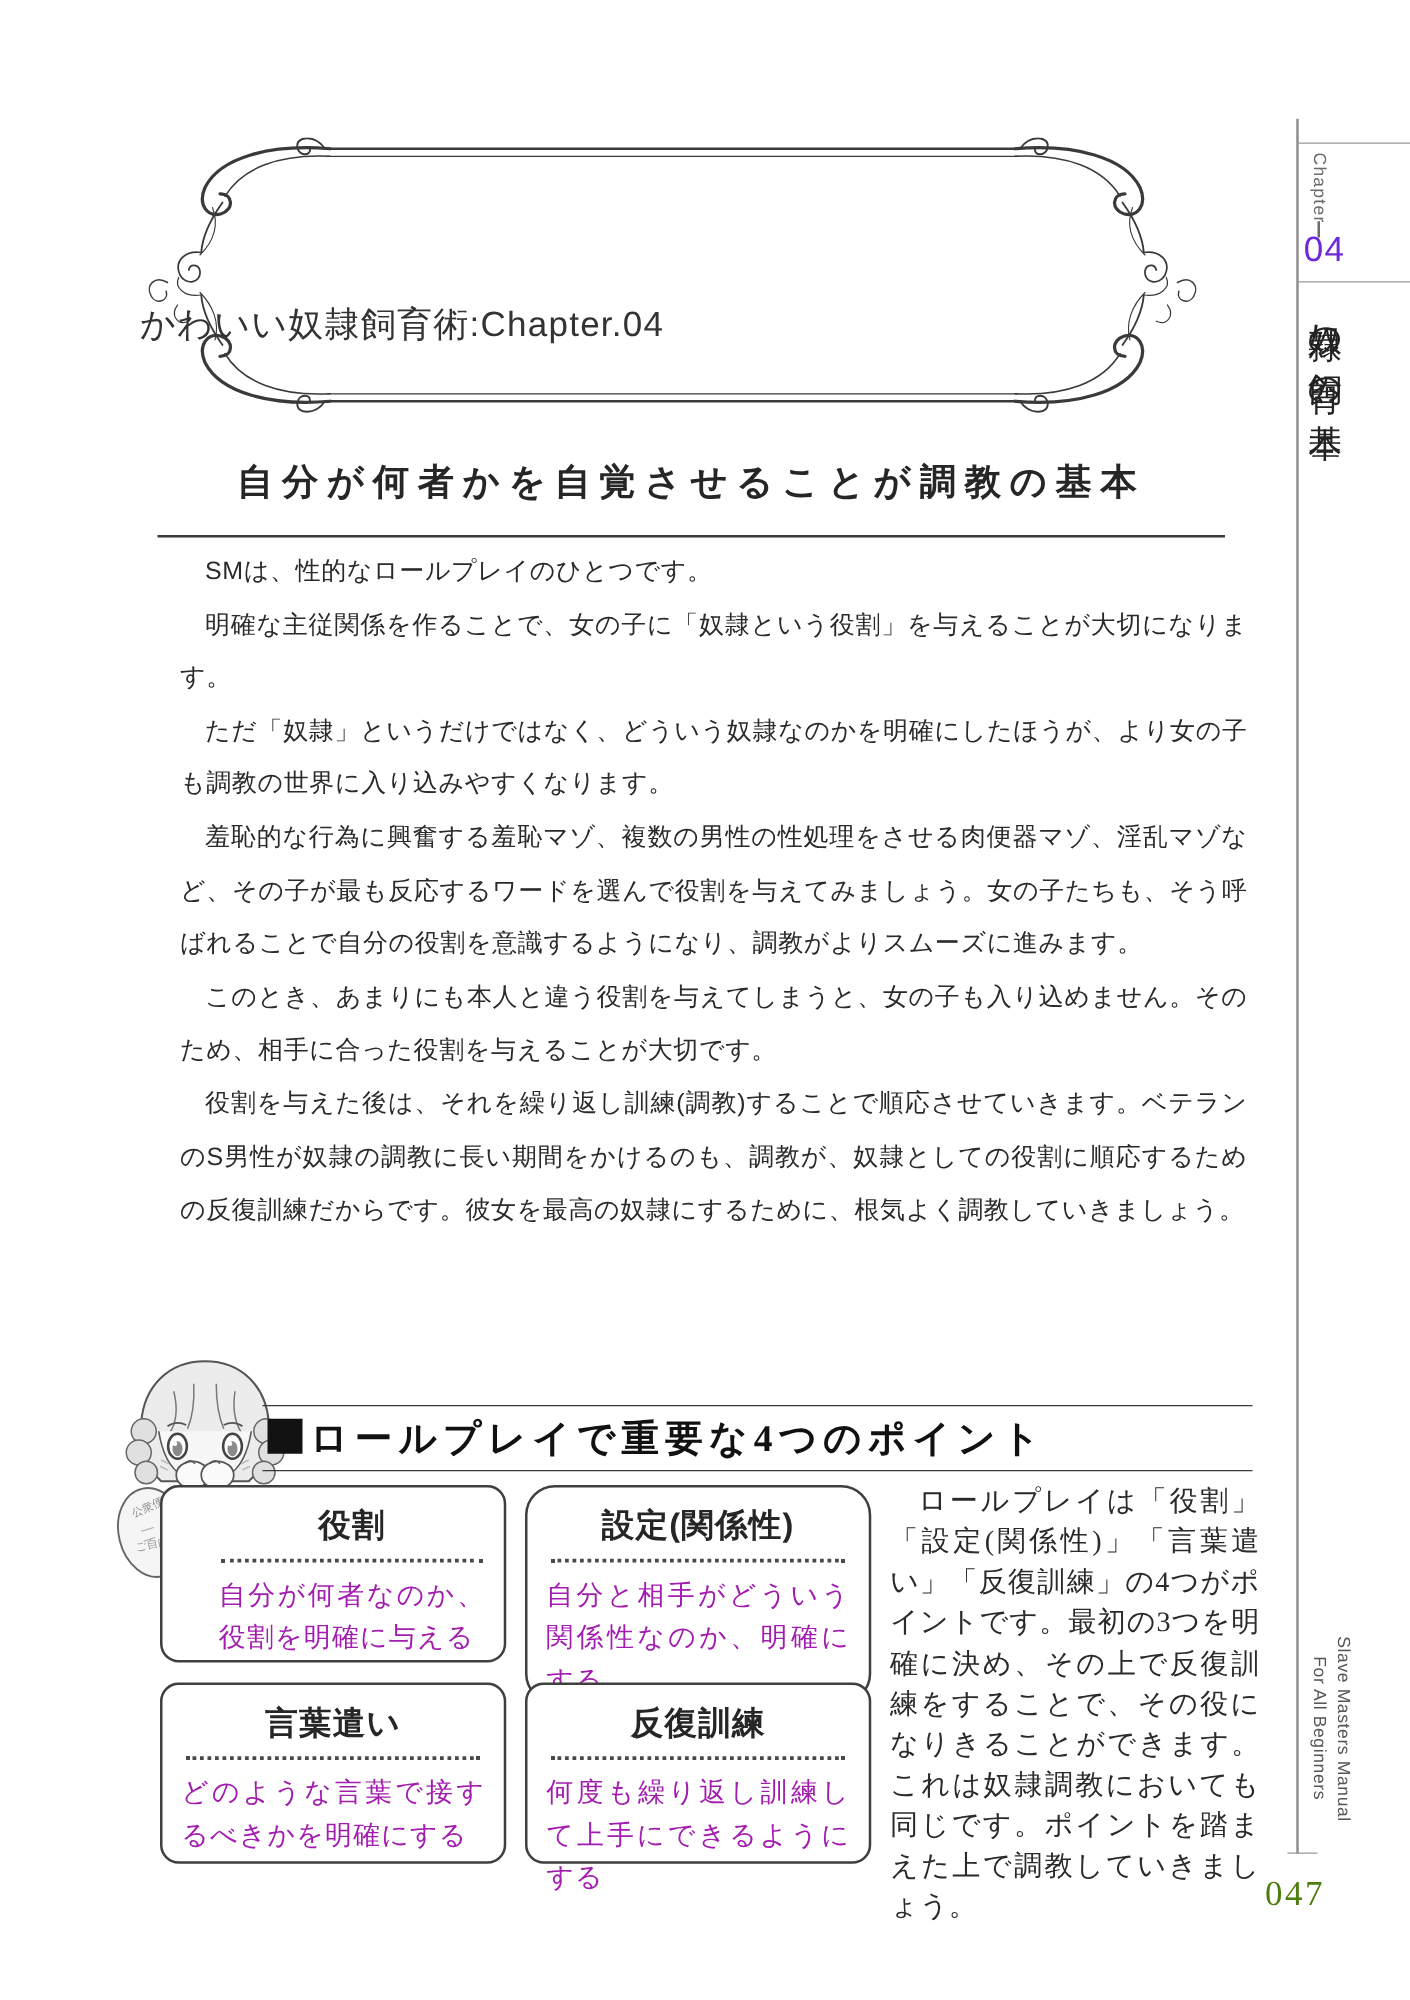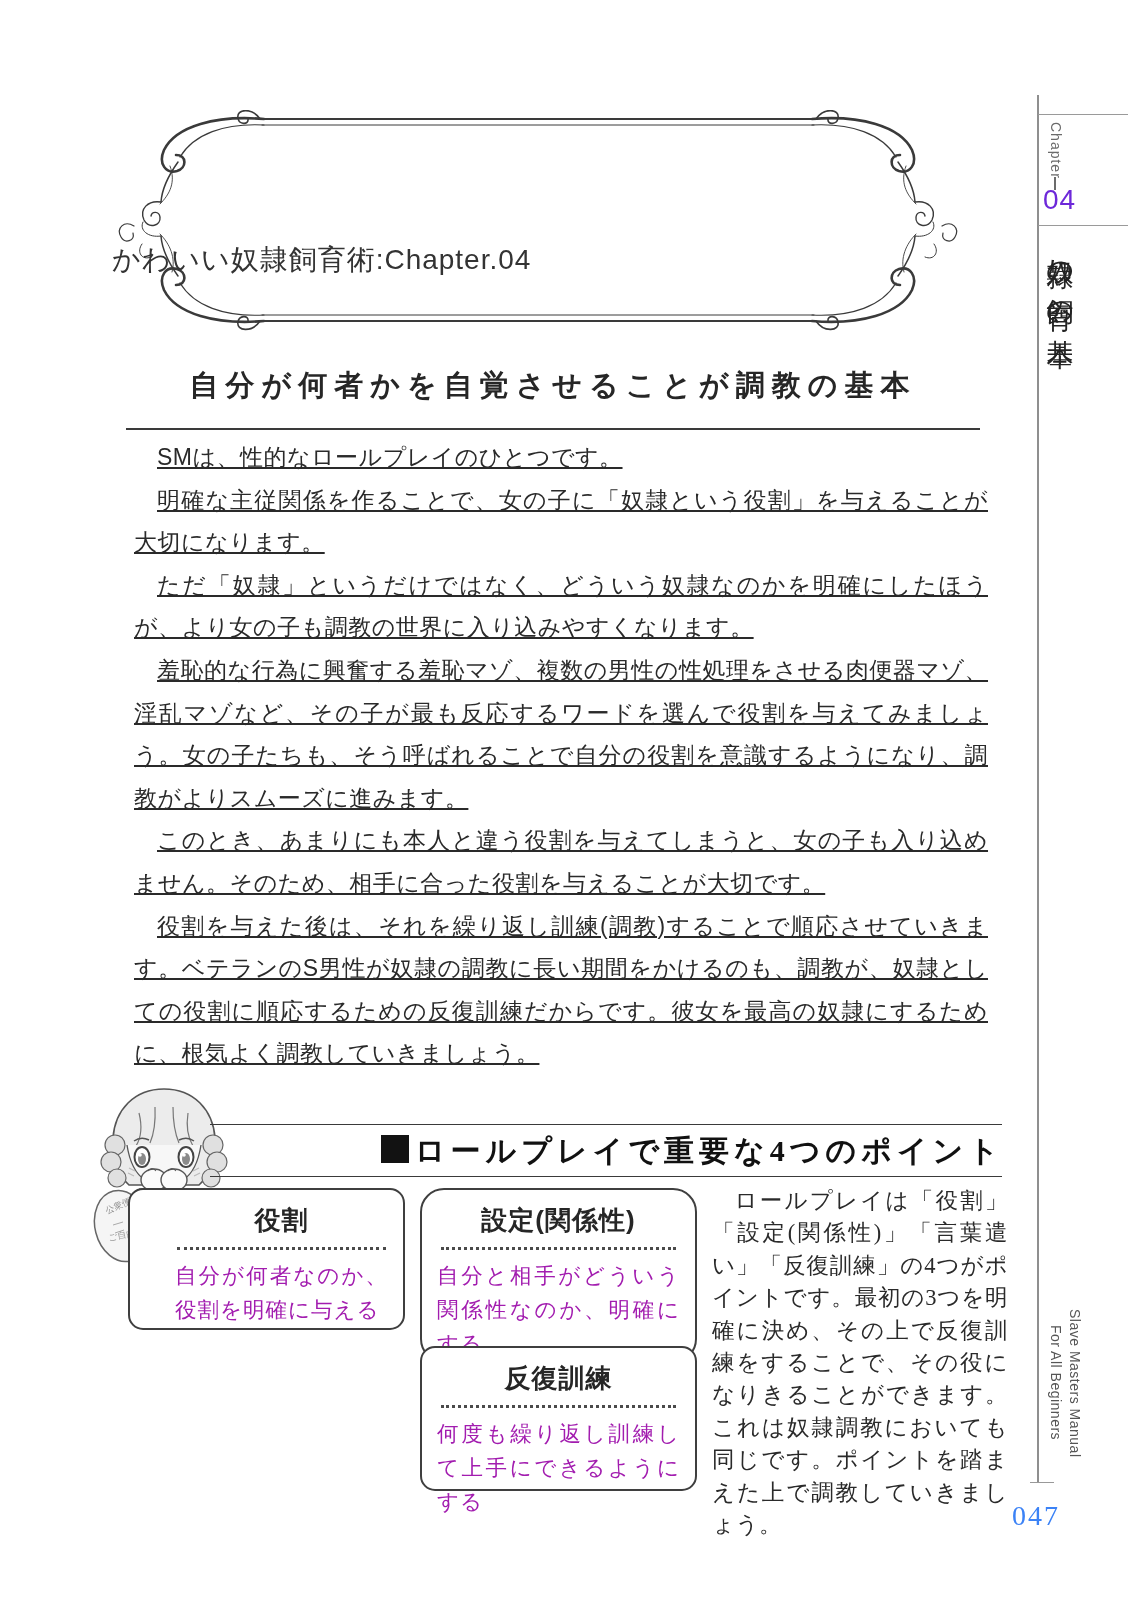--- a/index.html
+++ b/index.html
@@ -32,41 +32,40 @@
     writing-mode:vertical-rl;font-size:27px;color:#232323;letter-spacing:3px;
   }
   .side-series{
     position:absolute;left:1046px;top:1284px;height:198px;width:38px;
     writing-mode:vertical-rl;text-align:center;font-size:14px;color:#555;
     letter-spacing:0.5px;line-height:19px;
   }
   .side-endtick{position:absolute;left:1030px;top:1482px;width:24px;height:1px;background:#999;}
   .page-num{
     position:absolute;left:1012px;top:1500px;font-family:"Liberation Serif",serif;
-    font-size:28px;color:#3b82f6;letter-spacing:2px;
+    font-size:28px;color:#4d7c0f;letter-spacing:2px;
   }
   
   .sec-head{
     position:absolute;left:126px;top:366px;width:854px;text-align:center;
     font-size:29px;font-weight:bold;letter-spacing:7px;color:#262626;white-space:nowrap;
   }
   .sec-rule{position:absolute;left:126px;top:428px;width:854px;height:2px;background:#3a3a3a;}
   .body-text{
-    position:absolute;left:134px;top:436px;width:854px;
-    font-size:23px;line-height:42.6px;letter-spacing:0.5px;color:#2a2a2a;
+    position:absolute;left:144px;top:436px;width:854px;
+    font-size:20px;line-height:42.6px;letter-spacing:0.5px;color:#2a2a2a;
     text-align:justify;
-    text-decoration:underline;
   }
   .body-text p{margin:0;text-indent:1em;}
   
   .pt-line{position:absolute;left:210px;width:792px;height:1px;background:#3a3a3a;}
   .pt-head{
     position:absolute;left:214px;top:1131px;width:790px;
     font-family:"Liberation Serif","DejaVu Serif",serif;font-size:30px;font-weight:600;
-    letter-spacing:5px;color:#111;white-space:nowrap;text-align:right;
+    letter-spacing:5px;color:#111;white-space:nowrap;
   }
   .pt-head .sq{display:inline-block;width:28px;height:28px;background:#121212;margin-right:6px;vertical-align:-2px;}
   .card{
     position:absolute;width:277px;border:2.5px solid #3f3f3f;border-radius:15px;
     background:#fff;box-sizing:border-box;
   }
   .card-title{
     text-align:center;font-size:26px;font-weight:bold;letter-spacing:1px;
     margin-top:13px;color:#262626;
   }
@@ -200,20 +199,25 @@
   <div class="card" style="left:128px;top:1188px;height:142px;padding-left:30px;">
     <div class="card-title">役割</div>
     <div class="card-dots"></div>
     <div class="card-body">自分が何者なのか、役割を明確に与える</div>
   </div>
   <div class="card" style="left:420px;top:1188px;height:175px;border-radius:24px;">
     <div class="card-title">設定(関係性)</div>
     <div class="card-dots"></div>
     <div class="card-body">自分と相手がどういう関係性なのか、明確にする</div>
   </div>
+  <div class="card" style="left:128px;top:1346px;height:145px;">
+    <div class="card-title">言葉遣い</div>
+    <div class="card-dots"></div>
+    <div class="card-body">どのような言葉で接するべきかを明確にする</div>
+  </div>
   <div class="card" style="left:420px;top:1346px;height:145px;">
     <div class="card-title">反復訓練</div>
     <div class="card-dots"></div>
     <div class="card-body">何度も繰り返し訓練して上手にできるようにする</div>
   </div>
 
   <div class="pt-desc">
     <p>ロールプレイは「役割」「設定(関係性)」「言葉遣い」「反復訓練」の4つがポイントです。最初の3つを明確に決め、その上で反復訓練をすることで、その役になりきることができます。これは奴隷調教においても同じです。ポイントを踏まえた上で調教していきましょう。</p>
   </div>
 

